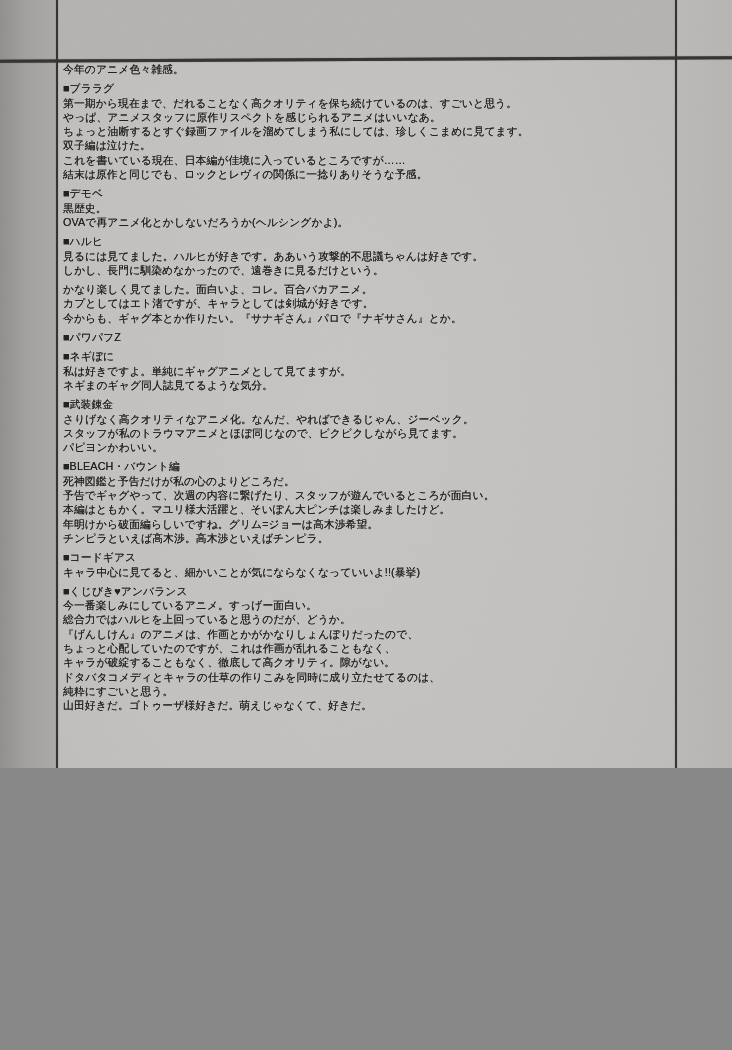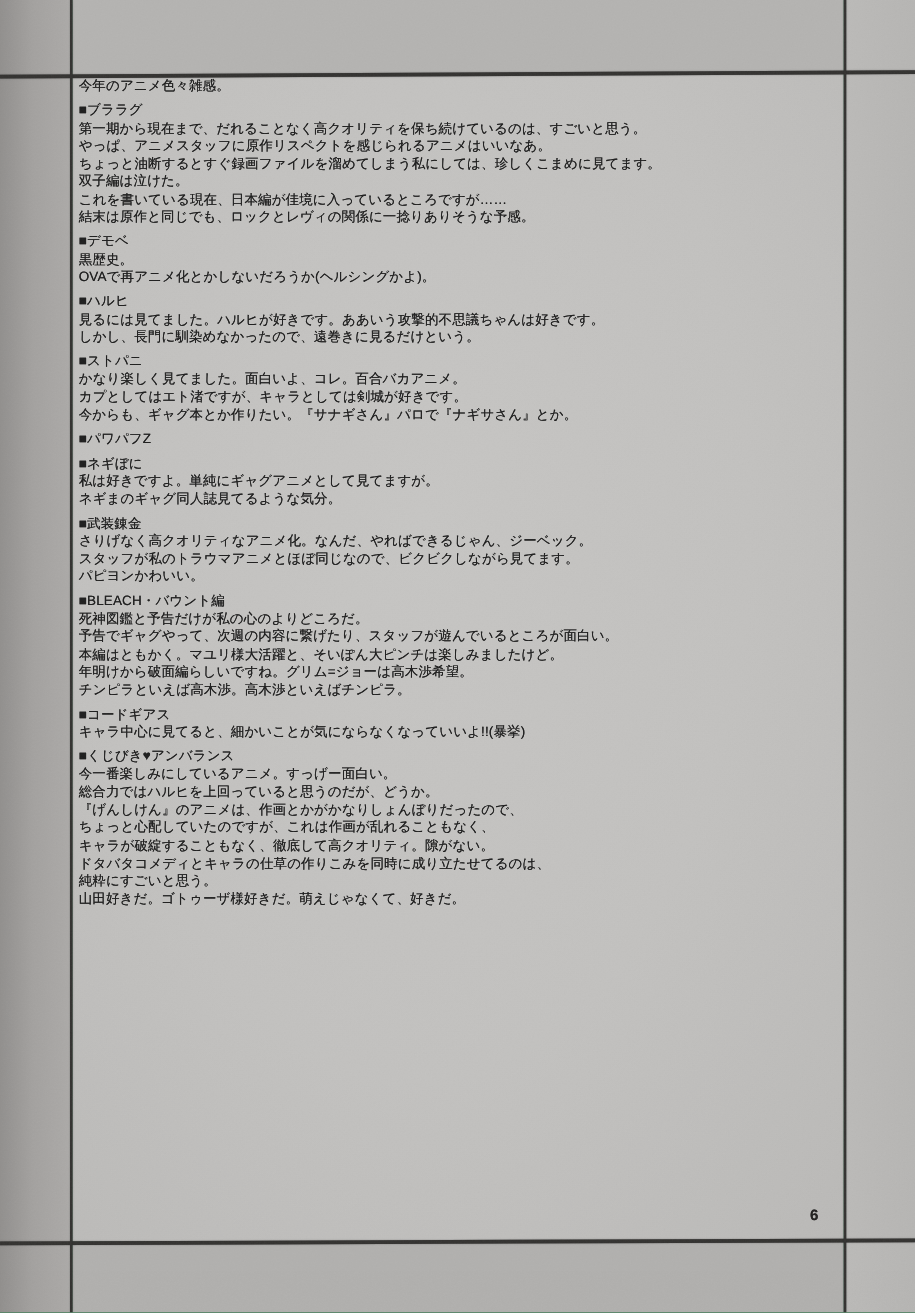--- a/index.html
+++ b/index.html
@@ -1,21 +1,21 @@
 <!DOCTYPE html>
 <html><head>
 <meta charset="utf-8">
 <title>Scanned page 17</title>
 <style>
   html,body{margin:0;padding:0;background:#888;}
   .canvas{
     position:relative;
-    width:732px;height:1050px;
+    width:732px;height:768px;
     overflow:hidden;
-    background:#15803d;
+    background:#bef264;
     font-family:"Liberation Sans","DejaVu Sans",sans-serif;
   }
   
   .strip-left{
     position:absolute;left:0;top:0;width:58px;height:1050px;
     background:linear-gradient(to right,#918f8d 0%,#a3a19f 45%,#acaaa8 100%);
   }
   .strip-top{
     position:absolute;left:58px;top:0;width:617px;height:60px;
     background:#b4b3b1;
@@ -98,21 +98,20 @@
 
   <div class="section">
     <p class="heading">■ハルヒ</p>
     <div>
             <p class="line">見るには見てました。ハルヒが好きです。ああいう攻撃的不思議ちゃんは好きです。</p>
             <p class="line">しかし、長門に馴染めなかったので、遠巻きに見るだけという。</p>
           </div>
   </div>
 
   <div class="section">
-    <p class="heading">■ストパニ</p>
     <div>
             <p class="line">かなり楽しく見てました。面白いよ、コレ。百合バカアニメ。</p>
             <p class="line">カプとしてはエト渚ですが、キャラとしては剣城が好きです。</p>
             <p class="line">今からも、ギャグ本とか作りたい。『サナギさん』パロで『ナギサさん』とか。</p>
           </div>
   </div>
 
   <div class="section">
     <p class="heading">■パワパフZ</p>
   </div>

